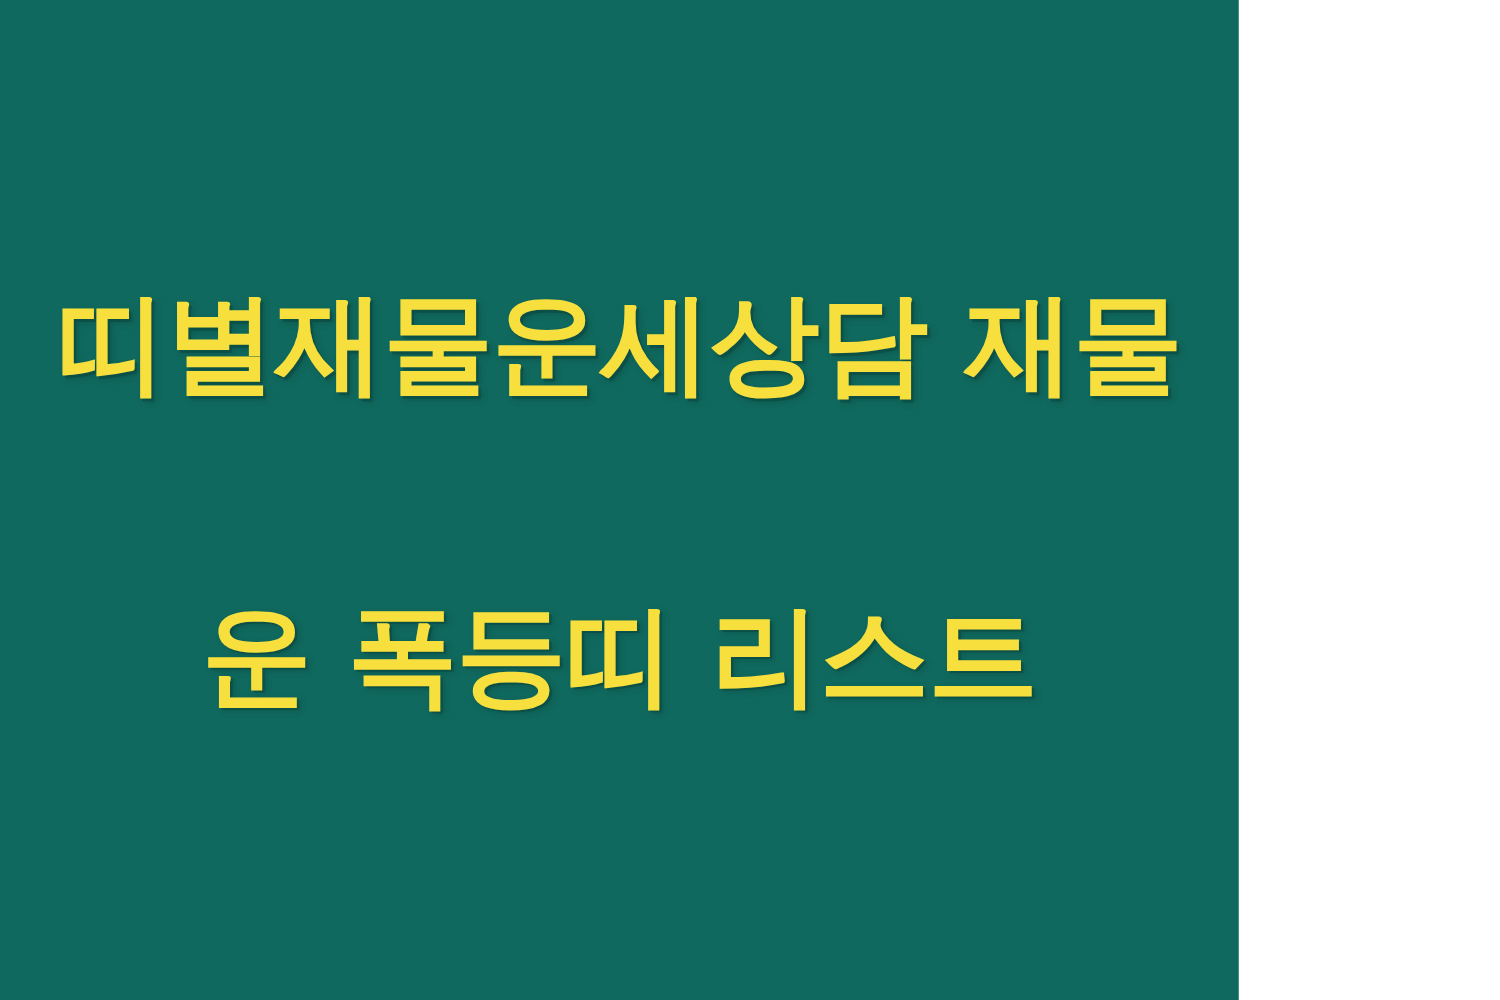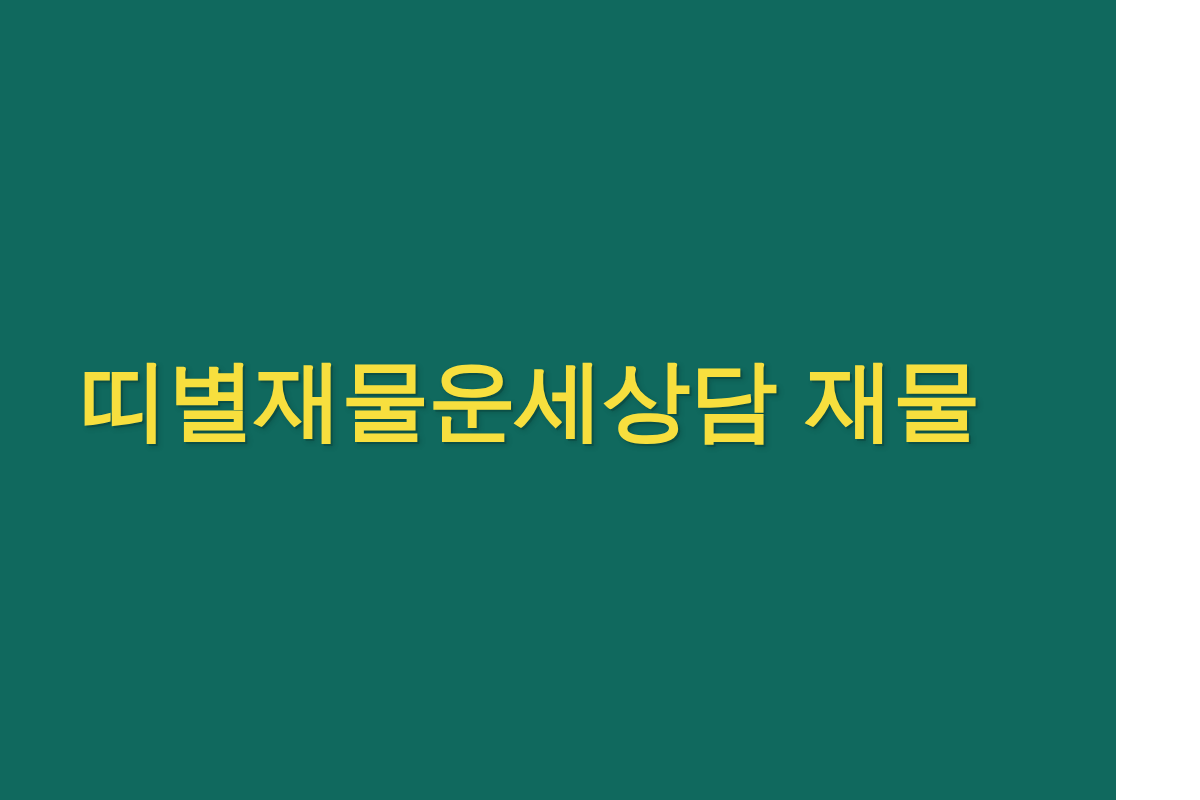--- a/index.html
+++ b/index.html
@@ -9,26 +9,26 @@
   }
   body {
     width: 1200px;
     height: 800px;
     overflow: hidden;
     font-family: "DejaVu Sans", "Liberation Sans", sans-serif;
   }
 
   #banner {
     position: relative;
-    width: 1116px;
+    width: 991px;
     height: 800px;
     box-sizing: border-box;
     display: flex;
     align-items: center;
-    justify-content: flex-start;
+    justify-content: flex-end;
     background-color: #10695E;
   }
 
   #headline {
     width: 1060px;
     margin: 0;
     padding: 0;
     text-align: center;
     color: #F7DF3E;
     font-family: "DejaVu Sans", "Liberation Sans", sans-serif;
@@ -49,15 +49,16 @@
     display: block;
   }
 </style>
 </head>
 <body>
 
 <div id="banner" style="background-color: rgb(16, 105, 94);">
 
   <h1 id="headline" style="color: rgb(247, 223, 62);">
     <span class="line">띠별재물운세상담 재물</span>
+    <span class="line">운 폭등띠 리스트</span>
   </h1>
 
 </div>
 
 </body></html>

